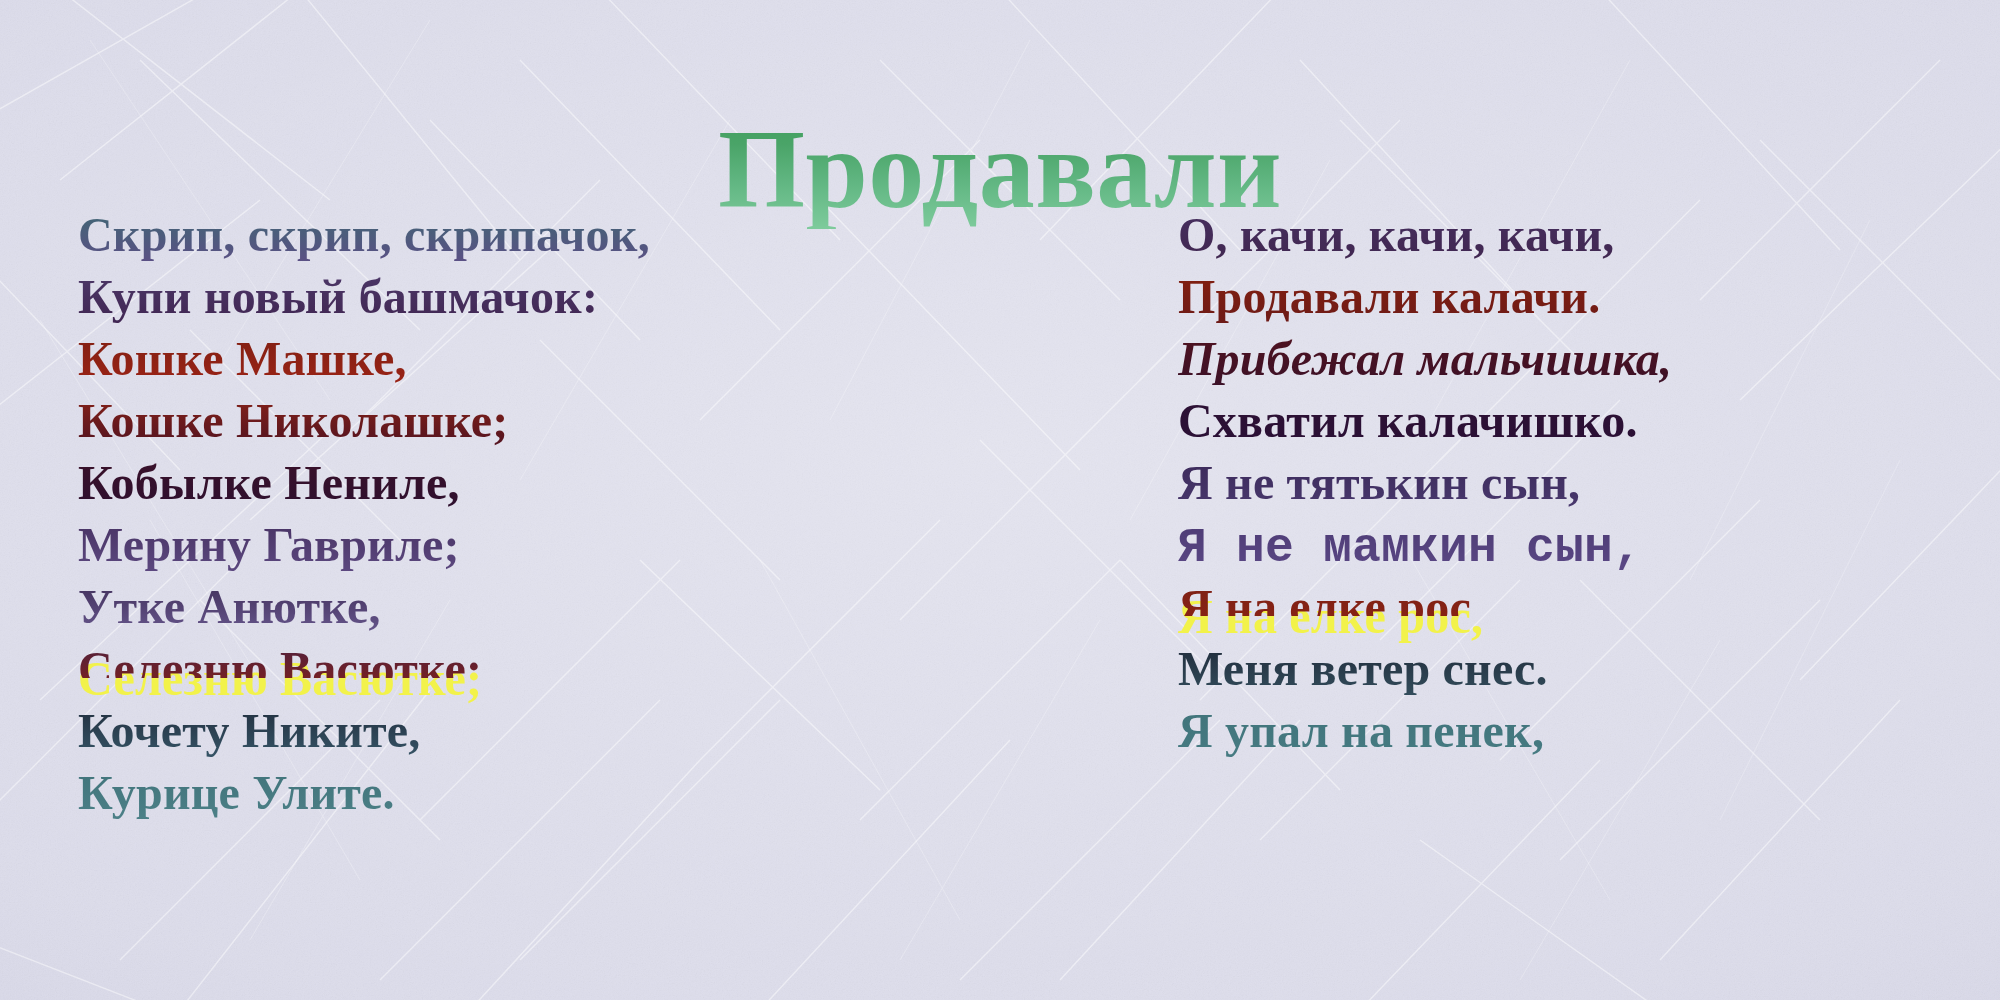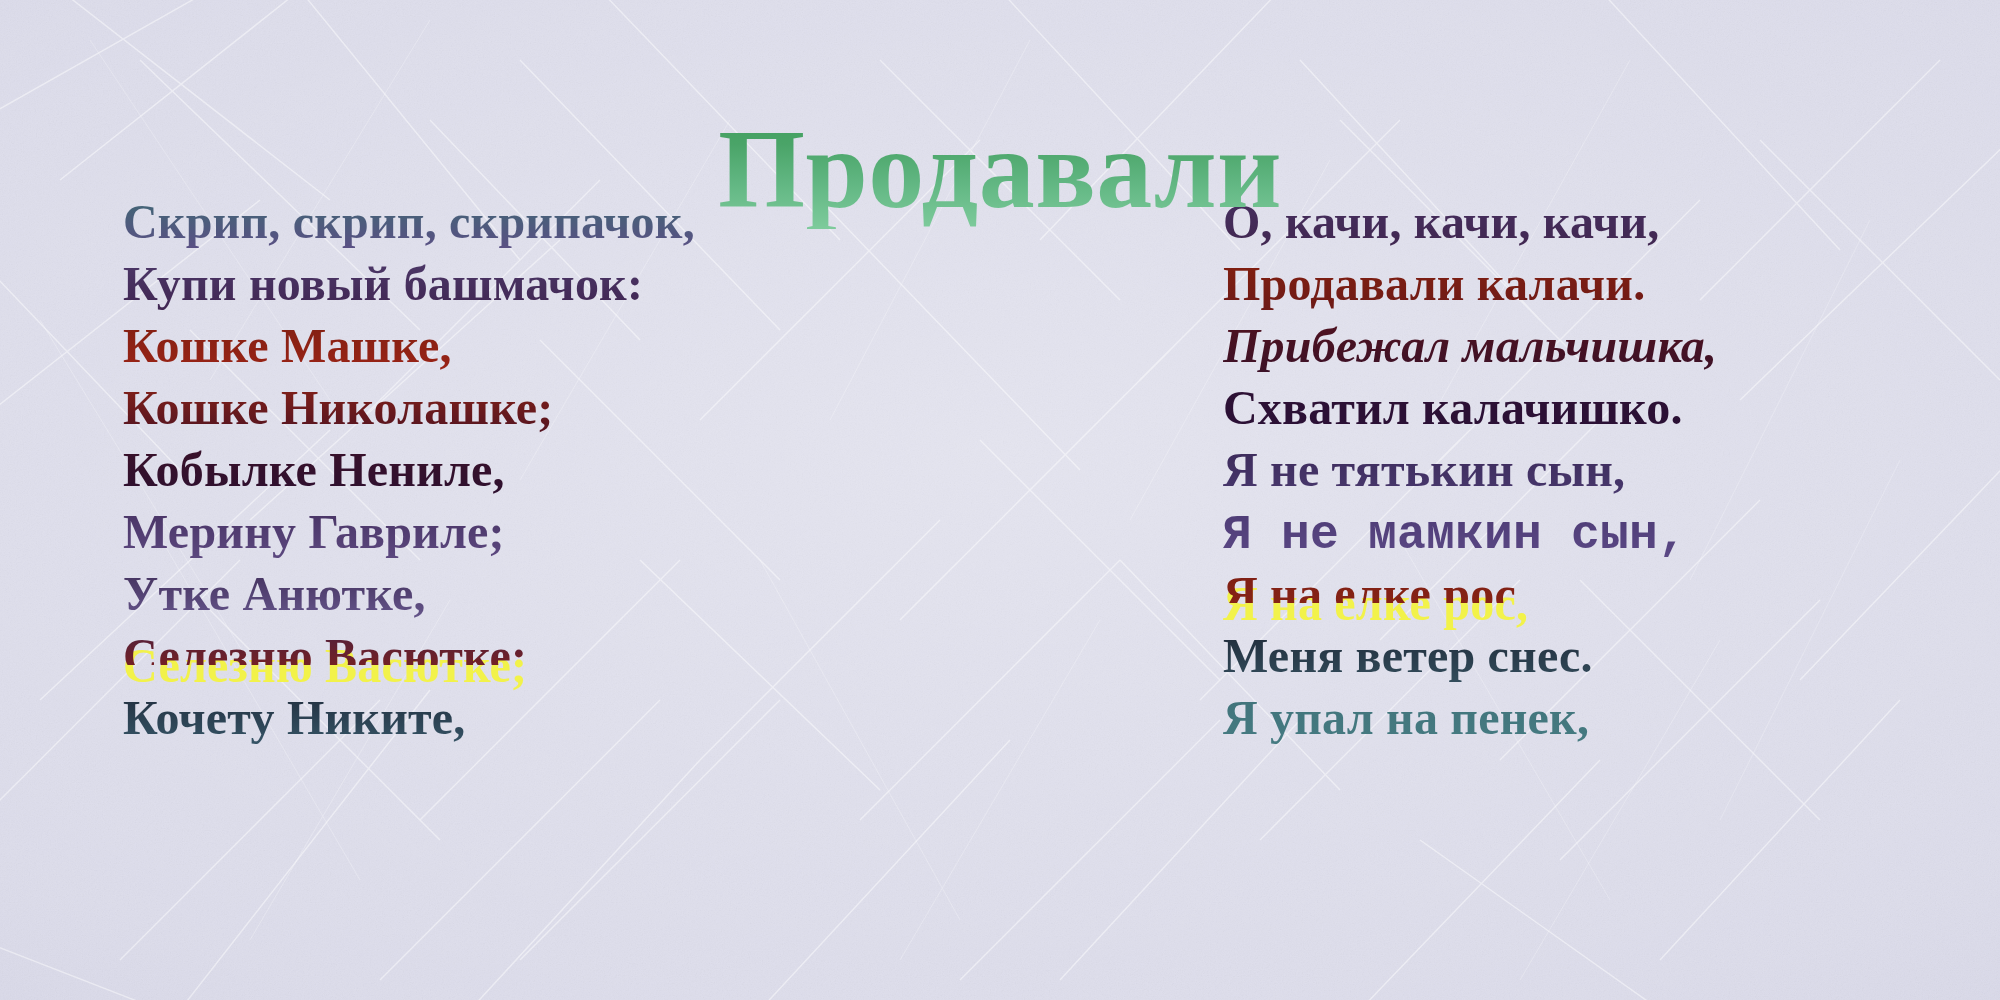--- a/index.html
+++ b/index.html
@@ -66,22 +66,21 @@
   #columns {
     position: absolute;
     top: 188px;
     left: 0;
     width: 2000px;
     height: 800px;
     z-index: 4;
   }
   .poem-col {
     position: absolute;
-    top: 3px;
-    margin-left: 45px;
+    top: 16px;
   }
   #col-left  { left: 78px;  width: 830px; }
   #col-right { left: 1178px; width: 800px; }
 
   .poem-line {
     position: relative;
     font-size: 48px;
     font-weight: bold;
     line-height: 62px;
     height: 62px;
@@ -181,20 +180,21 @@
         <div class="poem-line"><span class="line-text" style="background-image: linear-gradient(rgb(126, 31, 18) 0%, rgb(157, 36, 23) 100%);">Кошке Машке,</span></div>
         <div class="poem-line"><span class="line-text" style="background-image: linear-gradient(rgb(139, 35, 23) 0%, rgb(77, 18, 34) 100%);">Кошке Николашке;</span></div>
         <div class="poem-line"><span class="line-text" style="background-image: linear-gradient(rgb(59, 17, 41) 0%, rgb(45, 16, 48) 100%);">Кобылке Нениле,</span></div>
         <div class="poem-line"><span class="line-text" style="background-image: linear-gradient(rgb(69, 48, 96) 0%, rgb(94, 74, 130) 100%);">Мерину Гавриле;</span></div>
         <div class="poem-line"><span class="line-text" style="background-image: linear-gradient(rgb(61, 43, 85) 0%, rgb(106, 90, 145) 100%);">Утке Анютке,</span></div>
         <div class="poem-line">
           <div class="ghost-layer yellow" style="top: 10px;">Селезню Васютке;</div>
           <div class="ghost-clip-top" style="height: 40px;"><span class="line-text" style="background-image: linear-gradient(rgb(74, 32, 64) 0%, rgb(138, 32, 22) 100%);">Селезню Васютке;</span></div>
         </div>
         <div class="poem-line"><span class="line-text" style="background-image: linear-gradient(rgb(31, 42, 58) 0%, rgb(56, 88, 106) 100%);">Кочету Никите,</span></div>
+        <div class="poem-line"><span class="line-text" style="background-image: linear-gradient(rgb(63, 114, 121) 0%, rgb(77, 129, 136) 100%);">Курице Улите.</span></div>
       </div>
     <div class="poem-col" id="col-right">
         <div class="poem-line"><span class="line-text" style="background-image: linear-gradient(rgb(71, 48, 97) 0%, rgb(64, 38, 79) 100%);">О, качи, качи, качи,</span></div>
         <div class="poem-line"><span class="line-text" style="background-image: linear-gradient(rgb(134, 32, 15) 0%, rgb(107, 26, 24) 100%);">Продавали калачи.</span></div>
         <div class="poem-line"><span class="line-text" style="background-image: linear-gradient(rgb(82, 18, 31) 0%, rgb(58, 17, 40) 100%); font-style: italic;">Прибежал мальчишка,</span></div>
         <div class="poem-line"><span class="line-text" style="background-image: linear-gradient(rgb(46, 17, 52) 0%, rgb(42, 16, 54) 100%);">Схватил калачишко.</span></div>
         <div class="poem-line"><span class="line-text" style="background-image: linear-gradient(rgb(58, 40, 87) 0%, rgb(74, 58, 112) 100%);">Я не тятькин сын,</span></div>
         <div class="poem-line"><span class="line-text" style="background-image: linear-gradient(rgb(76, 58, 115) 0%, rgb(93, 74, 136) 100%); font-family: Liberation Mono, monospace;">Я не мамкин сын,</span></div>
         <div class="poem-line">
           <div class="ghost-layer yellow" style="top: 10px;">Я на елке рос,</div>

